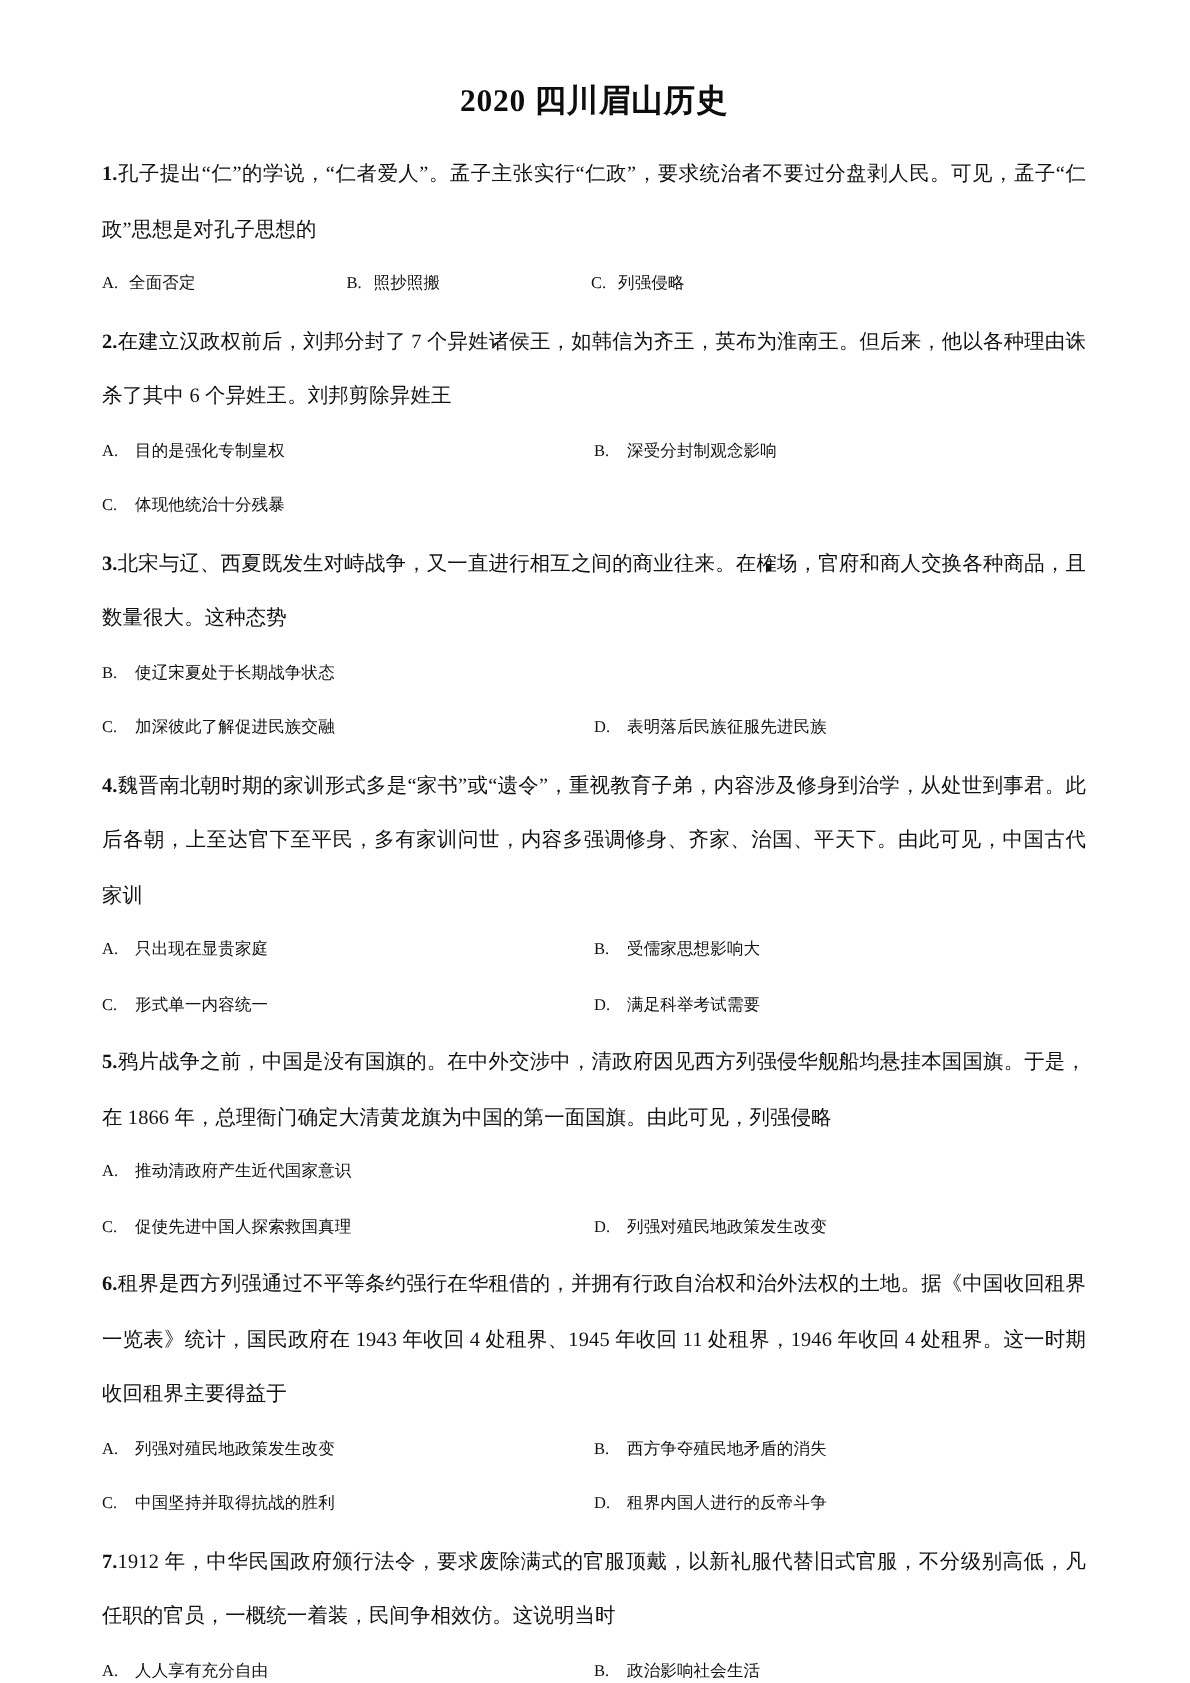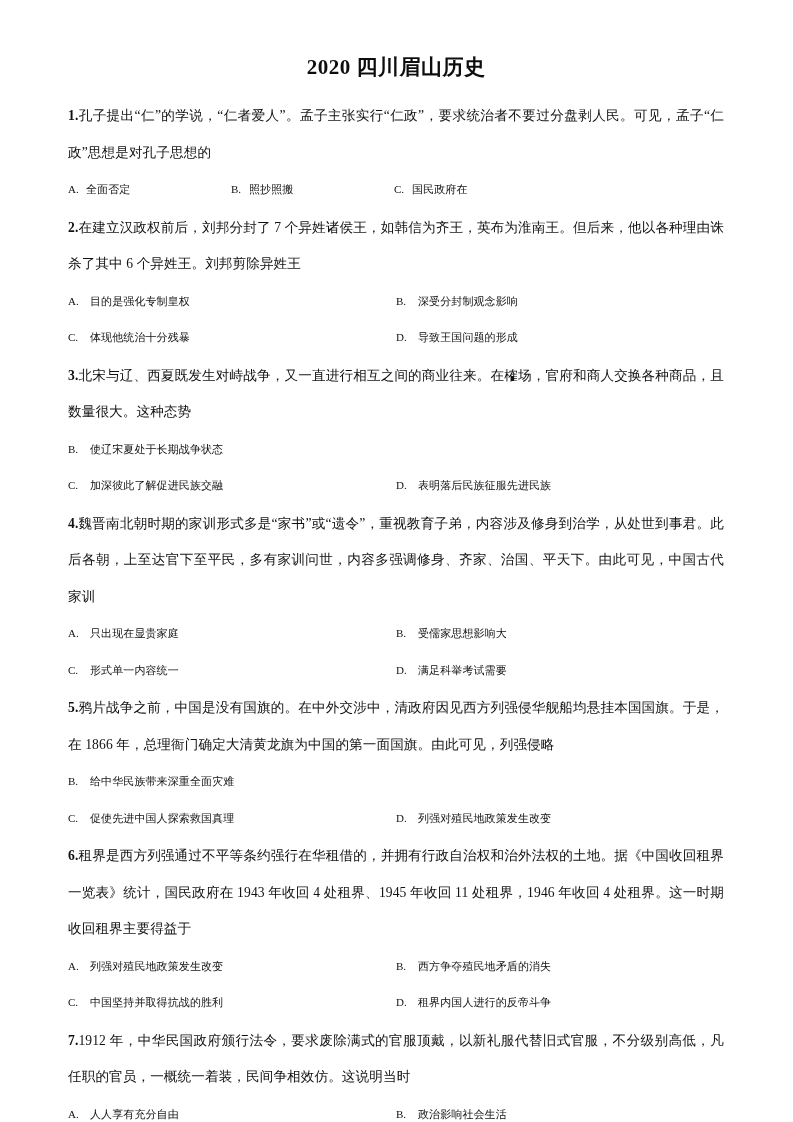--- a/index.html
+++ b/index.html
@@ -93,35 +93,34 @@
   <div class="content">
 
     <h1 class="doc-title">2020 四川眉山历史</h1>
 
     <div class="question">
       <p class="stem"><span class="qnum">1.</span><span class="qtext">孔子提出“仁”的学说，“仁者爱人”。孟子主张实行“仁政”，要求统治者不要过分盘剥人民。可见，孟子“仁政”思想是对孔子思想的</span></p>
       <div class="options">
         <div class="opt-row cols4">
           <div class="opt"><span class="lab">A.</span><span class="txt">全面否定</span></div>
           <div class="opt"><span class="lab">B.</span><span class="txt">照抄照搬</span></div>
-          <div class="opt"><span class="lab">C.</span><span class="txt">国民政府在</span></div>
+          <div class="opt"><span class="lab">C.</span><span class="txt">列强侵略</span></div>
         </div>
       </div>
     </div>
 
     <div class="question">
       <p class="stem"><span class="qnum">2.</span><span class="qtext">在建立汉政权前后，刘邦分封了 7 个异姓诸侯王，如韩信为齐王，英布为淮南王。但后来，他以各种理由诛杀了其中 6 个异姓王。刘邦剪除异姓王</span></p>
       <div class="options">
         <div class="opt-row cols2">
           <div class="opt"><span class="lab">A.</span><span class="txt">目的是强化专制皇权</span></div>
           <div class="opt"><span class="lab">B.</span><span class="txt">深受分封制观念影响</span></div>
         </div>
         <div class="opt-row cols2">
           <div class="opt"><span class="lab">C.</span><span class="txt">体现他统治十分残暴</span></div>
-          <div class="opt"><span class="lab">D.</span><span class="txt">导致王国问题的形成</span></div>
         </div>
       </div>
     </div>
 
     <div class="question">
       <p class="stem"><span class="qnum">3.</span><span class="qtext">北宋与辽、西夏既发生对峙战争，又一直进行相互之间的商业往来。在榷场，官府和商人交换各种商品，且数量很大。这种态势</span></p>
       <div class="options">
         <div class="opt-row cols2">
           <div class="opt"><span class="lab">B.</span><span class="txt">使辽宋夏处于长期战争状态</span></div>
         </div>
@@ -143,21 +142,21 @@
           <div class="opt"><span class="lab">C.</span><span class="txt">形式单一内容统一</span></div>
           <div class="opt"><span class="lab">D.</span><span class="txt">满足科举考试需要</span></div>
         </div>
       </div>
     </div>
 
     <div class="question">
       <p class="stem"><span class="qnum">5.</span><span class="qtext">鸦片战争之前，中国是没有国旗的。在中外交涉中，清政府因见西方列强侵华舰船均悬挂本国国旗。于是，在 1866 年，总理衙门确定大清黄龙旗为中国的第一面国旗。由此可见，列强侵略</span></p>
       <div class="options">
         <div class="opt-row cols2">
-          <div class="opt"><span class="lab">B.</span><span class="txt">给中华民族带来深重全面灾难</span></div>
+          <div class="opt"><span class="lab">A.</span><span class="txt">推动清政府产生近代国家意识</span></div>
         </div>
         <div class="opt-row cols2">
           <div class="opt"><span class="lab">C.</span><span class="txt">促使先进中国人探索救国真理</span></div>
           <div class="opt"><span class="lab">D.</span><span class="txt">列强对殖民地政策发生改变</span></div>
         </div>
       </div>
     </div>
 
     <div class="question">
       <p class="stem"><span class="qnum">6.</span><span class="qtext">租界是西方列强通过不平等条约强行在华租借的，并拥有行政自治权和治外法权的土地。据《中国收回租界一览表》统计，国民政府在 1943 年收回 4 处租界、1945 年收回 11 处租界，1946 年收回 4 处租界。这一时期收回租界主要得益于</span></p>

